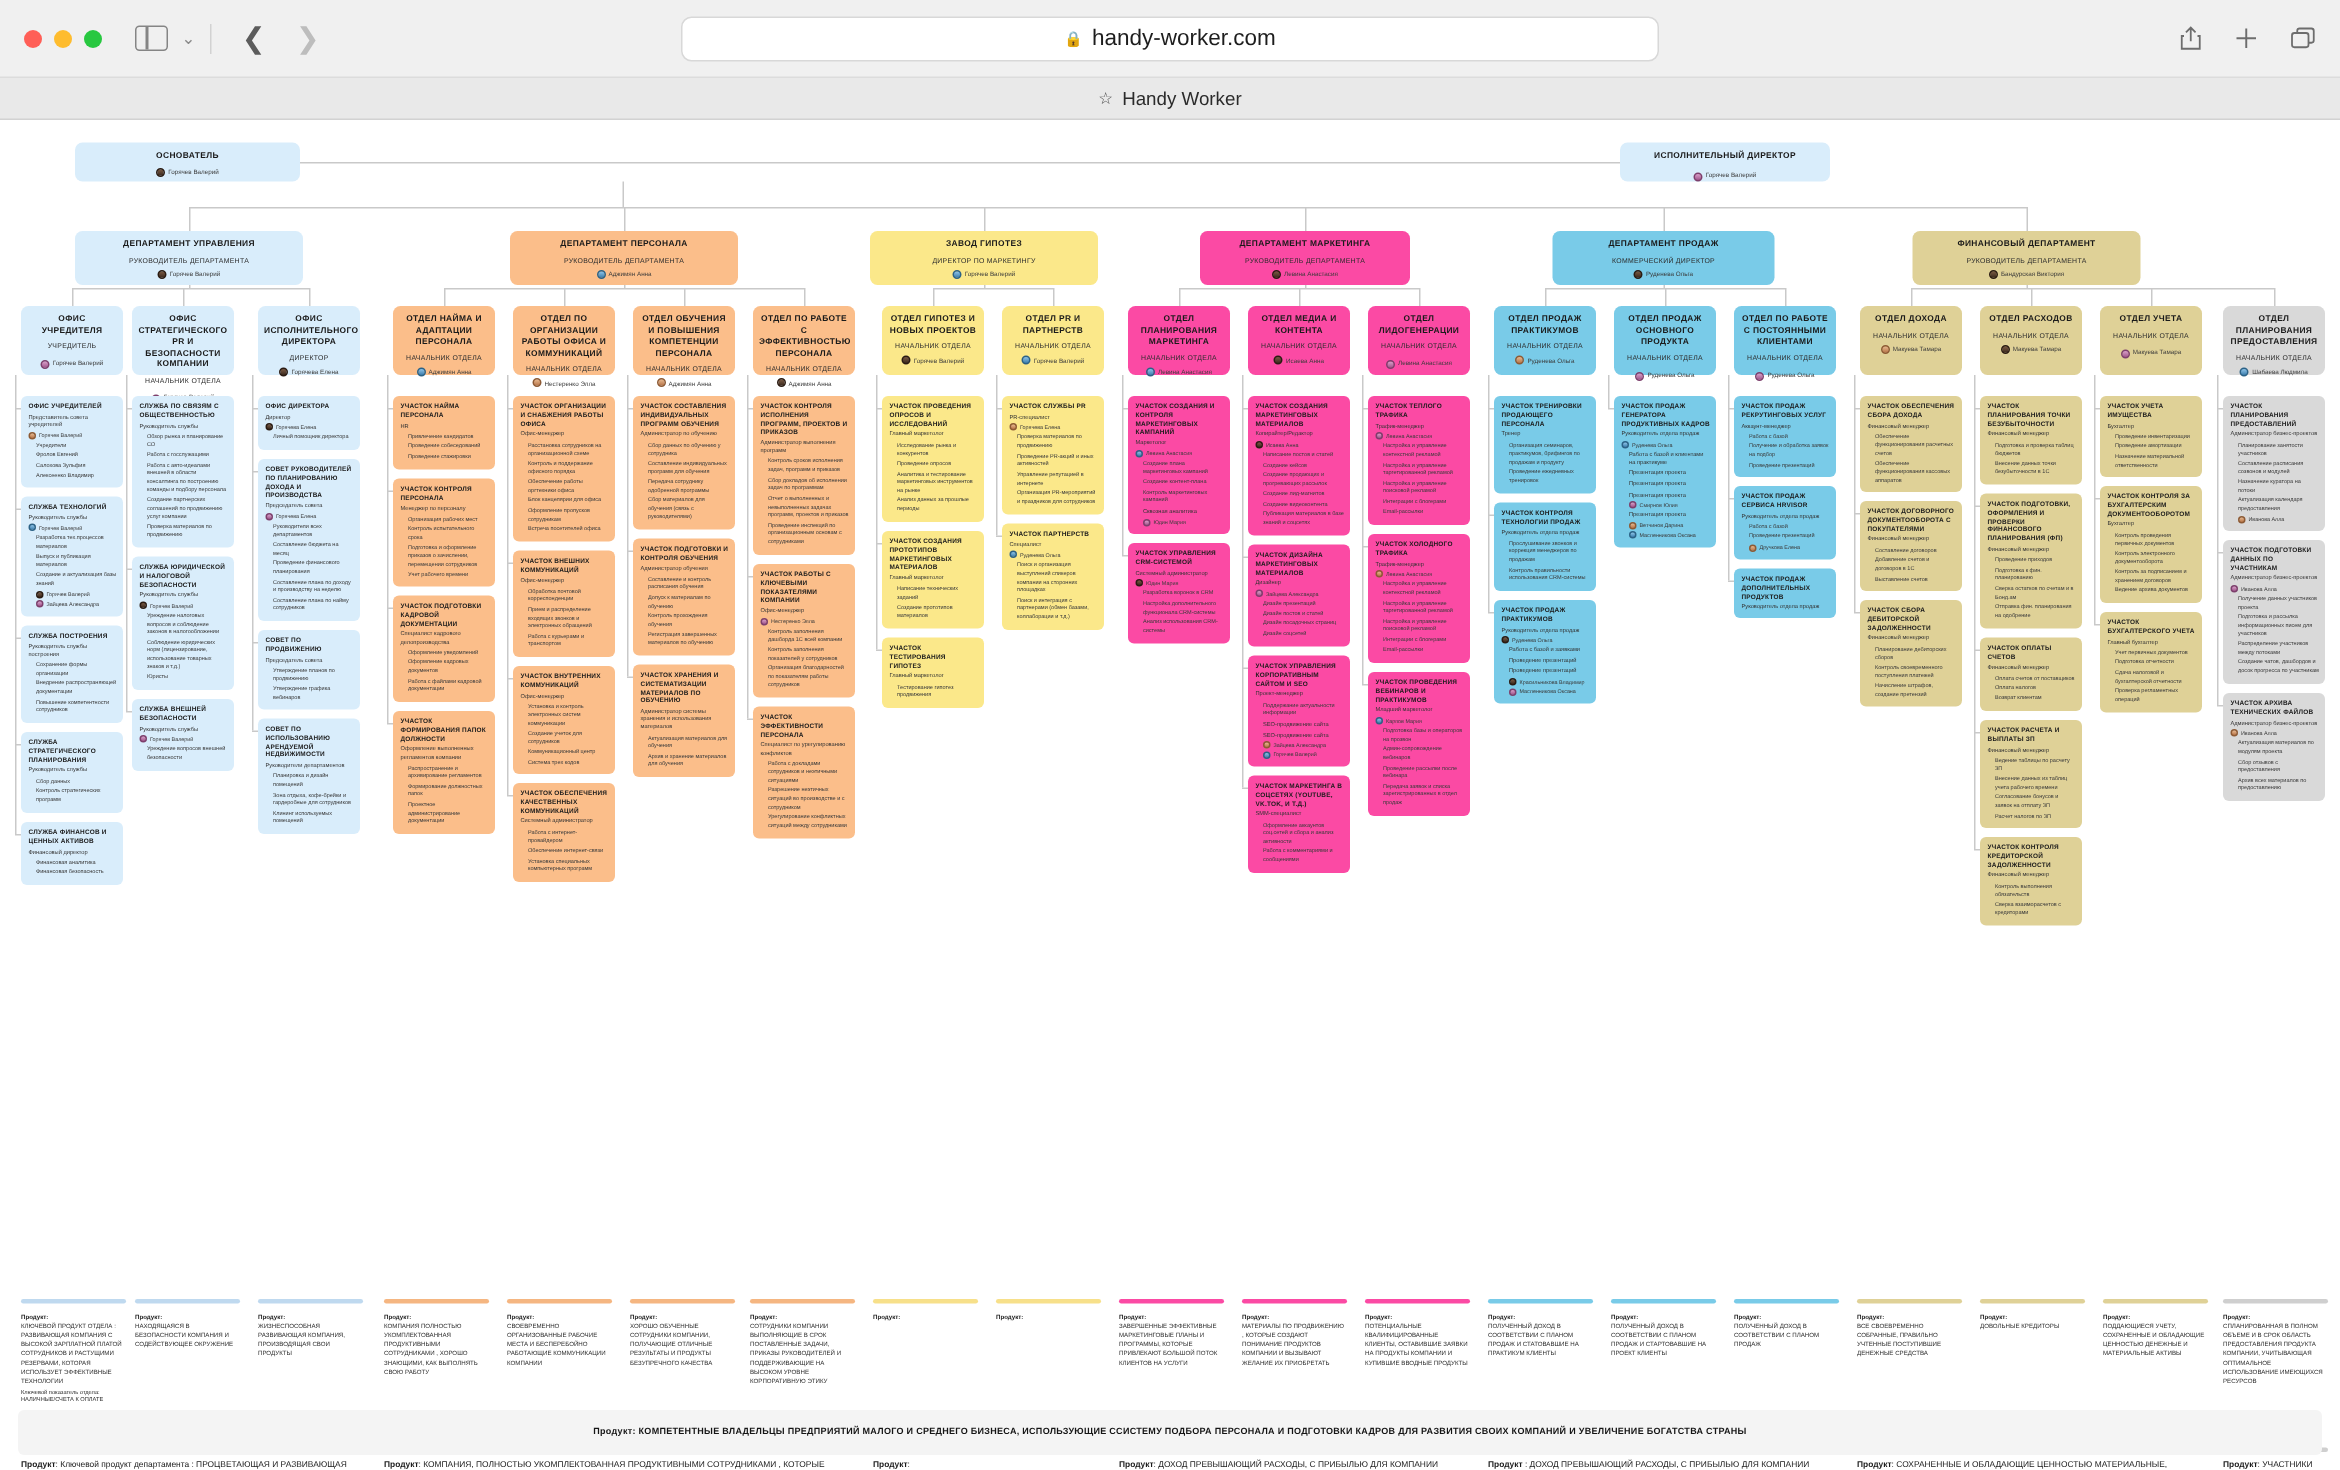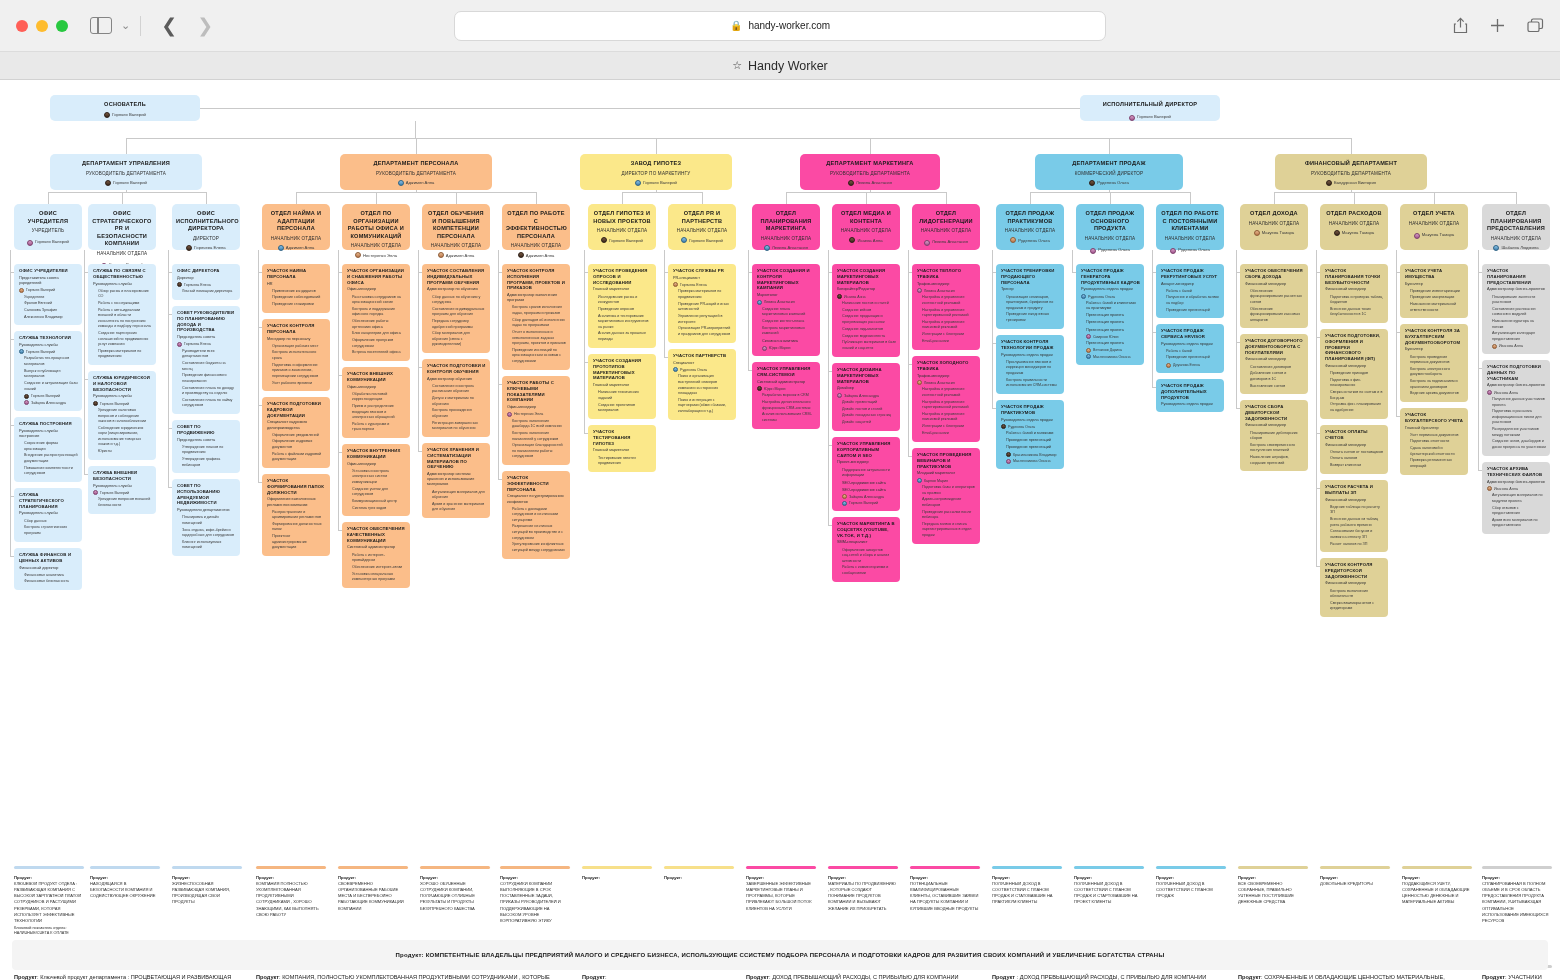--- a/index.html
+++ b/index.html
@@ -18,21 +18,21 @@
   .sidebar-btn::after{content:""; position:absolute; left:6px; top:0; bottom:0;
     width:1.6px; background:#858585;}
   .chev-sm { font-size:11px; color:#8a8a8a; margin-left:9px; }
   .divider-v { width:1px; height:20px; background:#d2d2d2; margin:0 10px; }
   .nav-arrow { font-size:19px; color:#5c5c5c; padding:0 10px; font-weight:300; }
   .nav-arrow.dim { color:#bdbdbd; }
   .urlbar { position:absolute; left:454px; width:652px; height:30px; background:#fff;
     border:1px solid #d8d8d8; border-radius:7px; display:flex; align-items:center;
     justify-content:center; gap:6px; }
   .lock { font-size:10px; color:#555; }
-  .url-text { font-size:10px; color:#1d1d1d; }
+  .url-text { font-size:15px; color:#1d1d1d; }
   .tb-right { margin-left:auto; display:flex; align-items:center; gap:22px; color:#6d6d6d; }
 
   .tabbar { height:28px; background:#e9e9e9; border-bottom:1px solid #d2d2d2;
     display:flex; align-items:center; justify-content:center; gap:6px; }
   .tab-title { font-size:12.5px; color:#2b2b2b; }
   .star { font-size:11px; color:#4a4a4a; }
 
   
   .canvas { position:relative; width:1560px; height:900px; background:#fff; overflow:hidden; }
 

